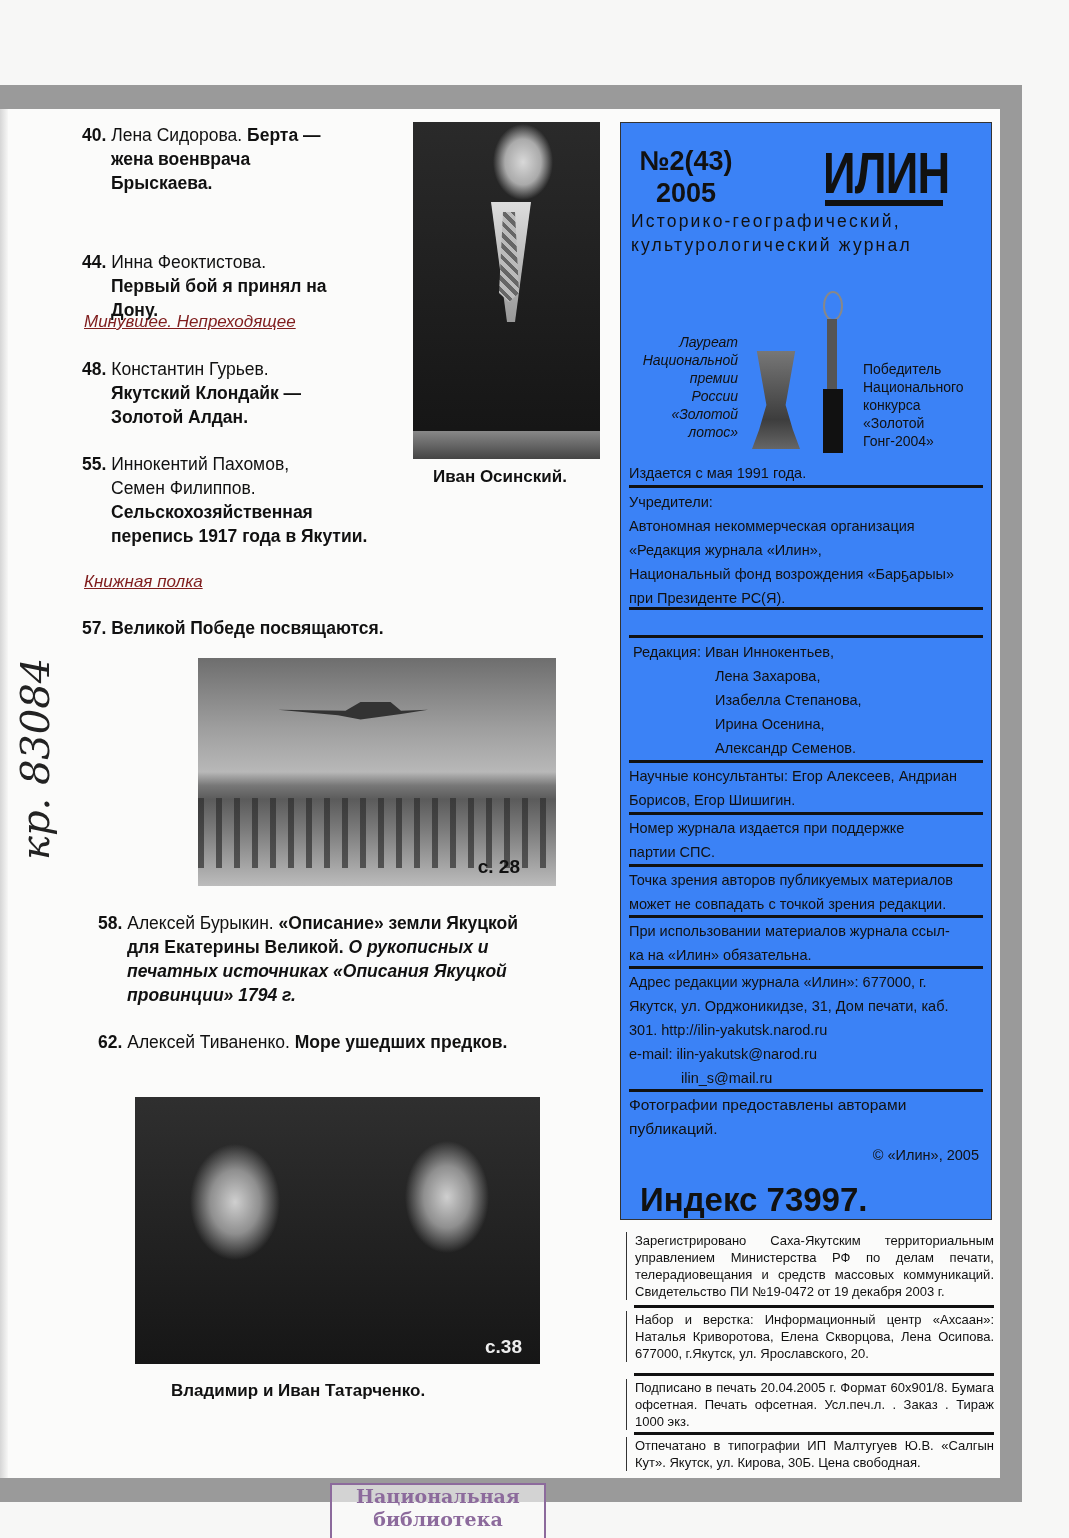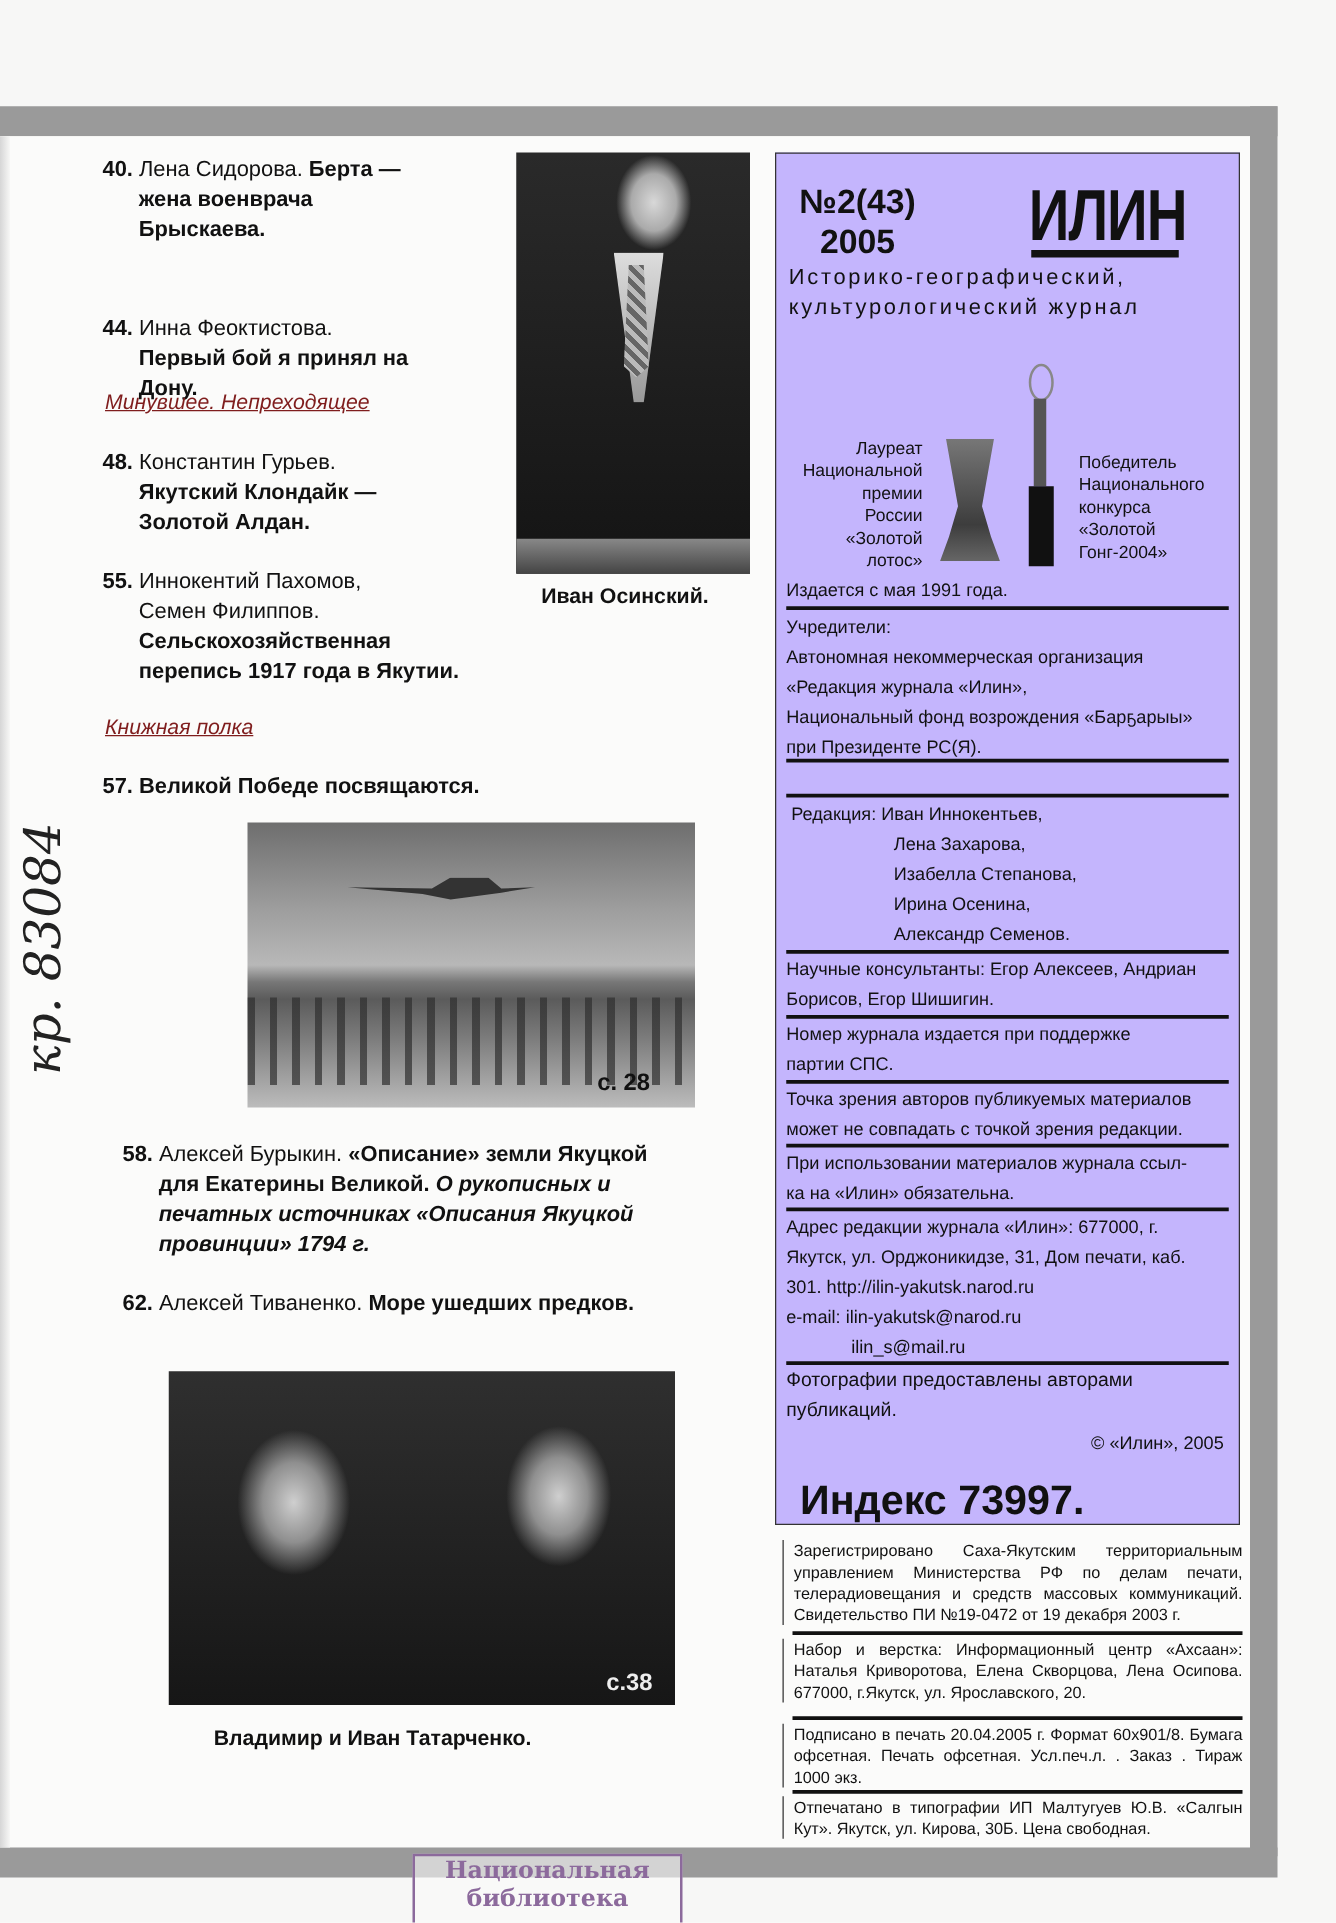--- a/index.html
+++ b/index.html
@@ -41,27 +41,27 @@
     background: repeating-linear-gradient(90deg, #2e2e2e 0 6px, transparent 6px 18px); opacity: 0.7; }
   .photo-label { position: absolute; font-weight: bold; font-size: 19px; color: #111; }
   .photo-label.light { color: #eee; }
 
   .photo-soldiers { left: 135px; top: 1097px; width: 405px; height: 267px;
     background: radial-gradient(ellipse 45px 58px at 100px 105px, #cfcfcf 0%, #8f8f8f 55%, transparent 100%),
                 radial-gradient(ellipse 42px 56px at 312px 100px, #cfcfcf 0%, #8f8f8f 55%, transparent 100%),
                 linear-gradient(to bottom, #2f2f2f, #161616); }
 
   
-  .mast { position: absolute; left: 620px; top: 122px; width: 370px; height: 1096px; border: 1.5px solid #333; background: #c4b5fd; }
+  .mast { position: absolute; left: 620px; top: 122px; width: 370px; height: 1096px; border: 1.5px solid #333; background: #3b82f6; }
   .issue { position: absolute; left: 10px; top: 22px; font-weight: bold; font-size: 27px; line-height: 32px; text-align: center; width: 110px; }
   .logo { position: absolute; left: 202px; top: 20px; font-family: "Liberation Sans", sans-serif; font-weight: bold; font-size: 58px;
     letter-spacing: -1px; transform: scaleX(0.78); transform-origin: left top; line-height: 60px; }
   .logo-bar { position: absolute; left: 204px; top: 77px; width: 118px; height: 6px; background: #111; }
   .subtitle { position: absolute; left: 10px; top: 86px; font-size: 17.5px; letter-spacing: 2.2px; line-height: 24px; }
-  .prize-left { position: absolute; left: 5px; top: 226px; width: 112px; text-align: right; font-size: 14px; line-height: 18px; }
+  .prize-left { position: absolute; left: 5px; top: 210px; width: 112px; text-align: right; font-size: 14px; line-height: 18px; font-style: italic; }
   .prize-right { position: absolute; left: 242px; top: 237px; width: 120px; font-size: 14px; line-height: 18px; }
   .trophy1 { position: absolute; left: 131px; top: 228px; width: 48px; height: 98px;
     background: linear-gradient(to bottom, #777, #3d3d3d 70%, #666); clip-path: polygon(10% 0, 90% 0, 70% 55%, 85% 80%, 100% 100%, 0 100%, 15% 80%, 30% 55%); }
   .trophy2 { position: absolute; left: 200px; top: 168px; width: 26px; height: 162px; }
   .trophy2 .ring { position: absolute; left: 2px; top: 0; width: 16px; height: 26px; border: 2px solid #888; border-radius: 50%; }
   .trophy2 .body { position: absolute; left: 6px; top: 28px; width: 10px; height: 70px; background: #555; }
   .trophy2 .base { position: absolute; left: 2px; top: 98px; width: 20px; height: 64px; background: #111; }
   .mast-line { position: absolute; left: 8px; right: 8px; font-size: 14.5px; line-height: 24px; }
   .rule { position: absolute; left: 8px; right: 8px; height: 2.5px; background: #111; }
   .indent-names { padding-left: 82px; display: block; }

